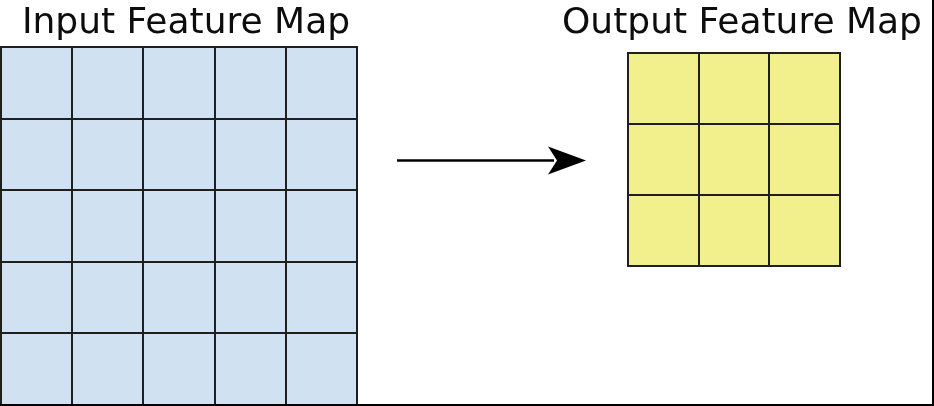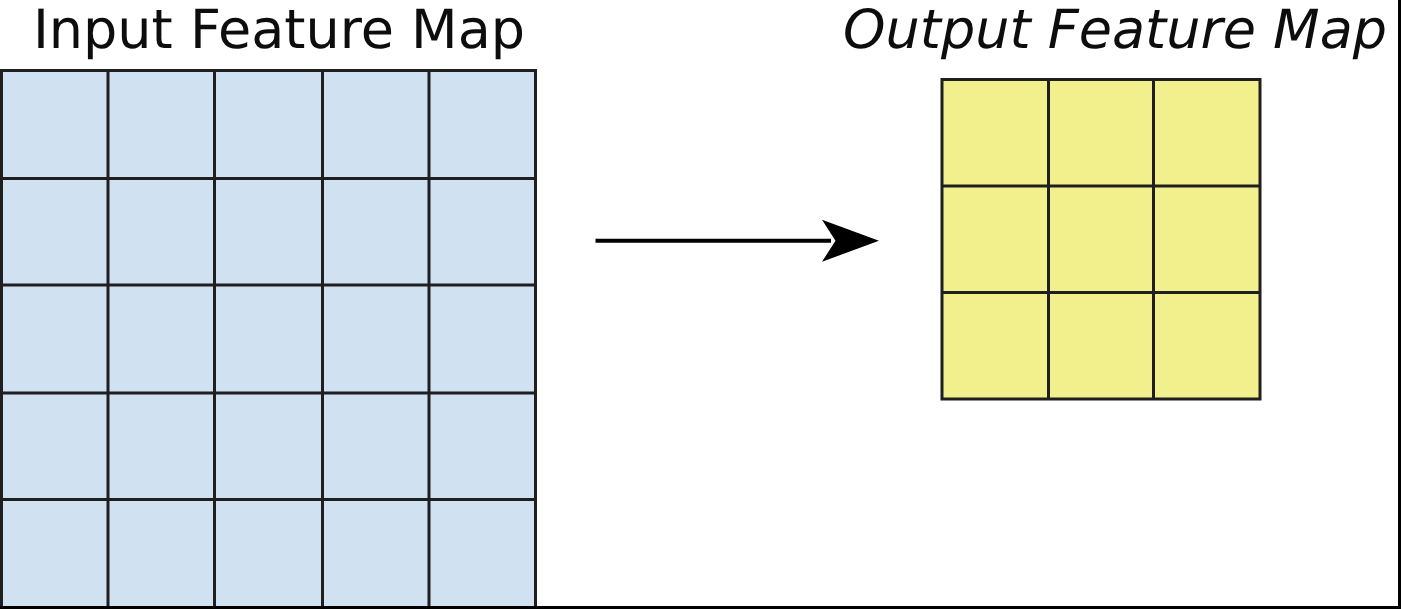--- a/index.html
+++ b/index.html
@@ -29,21 +29,21 @@
     position: absolute;
     top: 1px;
     font-size: 36px;
     line-height: 40px;
     color: #0d0d0d;
     text-align: center;
     white-space: nowrap;
     font-weight: normal;
   }
   #input-title  { left: 0px;   width: 372px; }
-  #output-title { left: 562px; width: 360px; font-style: italic; }
+  #output-title { left: 562px; width: 360px; }
   .fmap {
     position: absolute;
     display: grid;
     padding: 2px;
     gap: 2px;
     box-sizing: border-box;
   }
   #input-grid  { left: 0px;   top: 46px; width: 358px; height: 360px; }
   #output-grid { left: 627px; top: 52px; width: 214px; height: 215px; }
   .cell { width: 100%; height: 100%; }

